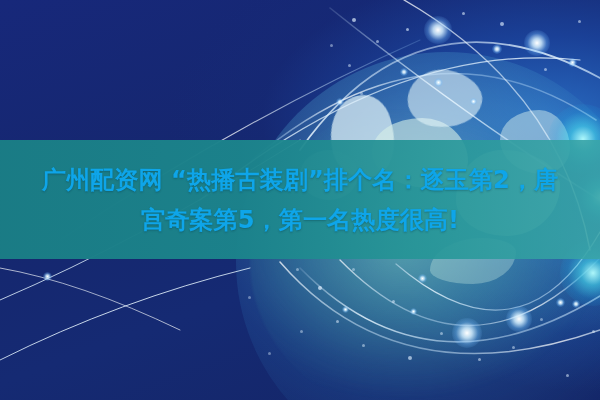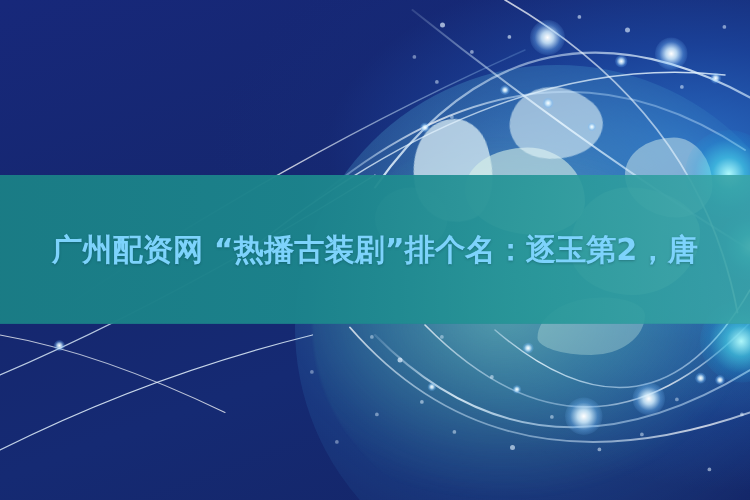--- a/index.html
+++ b/index.html
@@ -121,21 +121,21 @@
     top: 140px;
     width: 600px;
     height: 119px;
     display: flex;
     flex-direction: column;
     justify-content: center;
     align-items: center;
     gap: 2px;
   }
   .tline {
-    color: #7dd3fc;
+    color: #0ea5e9;
     font-weight: 700;
     font-size: 25px;
     line-height: 38px;
     letter-spacing: 0px;
     white-space: nowrap;
     text-shadow: 0 1px 2px rgba(0,40,60,0.30);
   }
   .tline.l1 { font-size: 24.2px; }
   .tline.l2 { font-size: 24.2px; }
 
@@ -234,20 +234,21 @@
   <div class="cyanflare" style="left:548px;top:104px;width:70px;height:70px;"></div>
   <div class="cyanflare" style="left:574px;top:170px;width:54px;height:54px;"></div>
   <div class="cyanflare" style="left:560px;top:240px;width:66px;height:66px;"></div>
 
   <div class="band">
     <div class="band-inner"></div>
   </div>
 
   <div class="band-text">
     <div class="tline l1">广州配资网 “热播古装剧”排个名：逐玉第2，唐</div>
+    <div class="tline l2">宫奇案第5，第一名热度很高!</div>
   </div>
 
   <div class="glow" style="left:452px;top:318px;width:30px;height:30px;"></div>
   <div class="glow" style="left:506px;top:306px;width:26px;height:26px;"></div>
   <div class="glow" style="left:418px;top:274px;width:9px;height:9px;"></div>
   <div class="glow" style="left:556px;top:298px;width:9px;height:9px;"></div>
   <div class="glow" style="left:572px;top:300px;width:8px;height:8px;"></div>
   <div class="glow" style="left:410px;top:308px;width:7px;height:7px;"></div>
   <div class="glow" style="left:342px;top:306px;width:7px;height:7px;"></div>
   <div class="glow" style="left:43px;top:272px;width:9px;height:9px;"></div>

